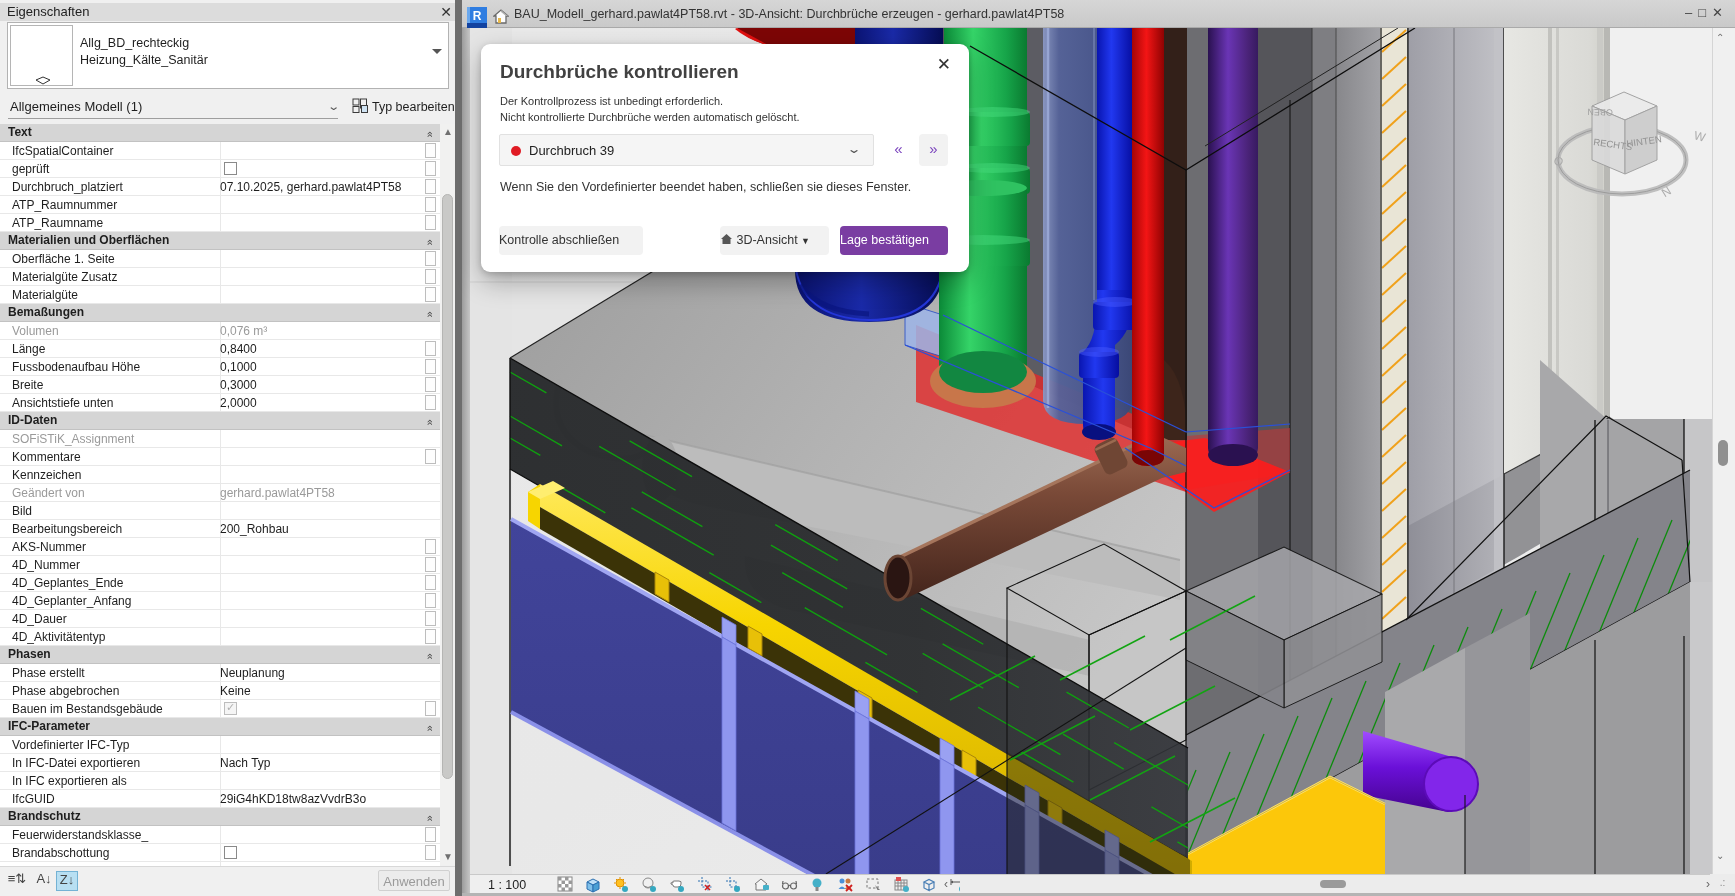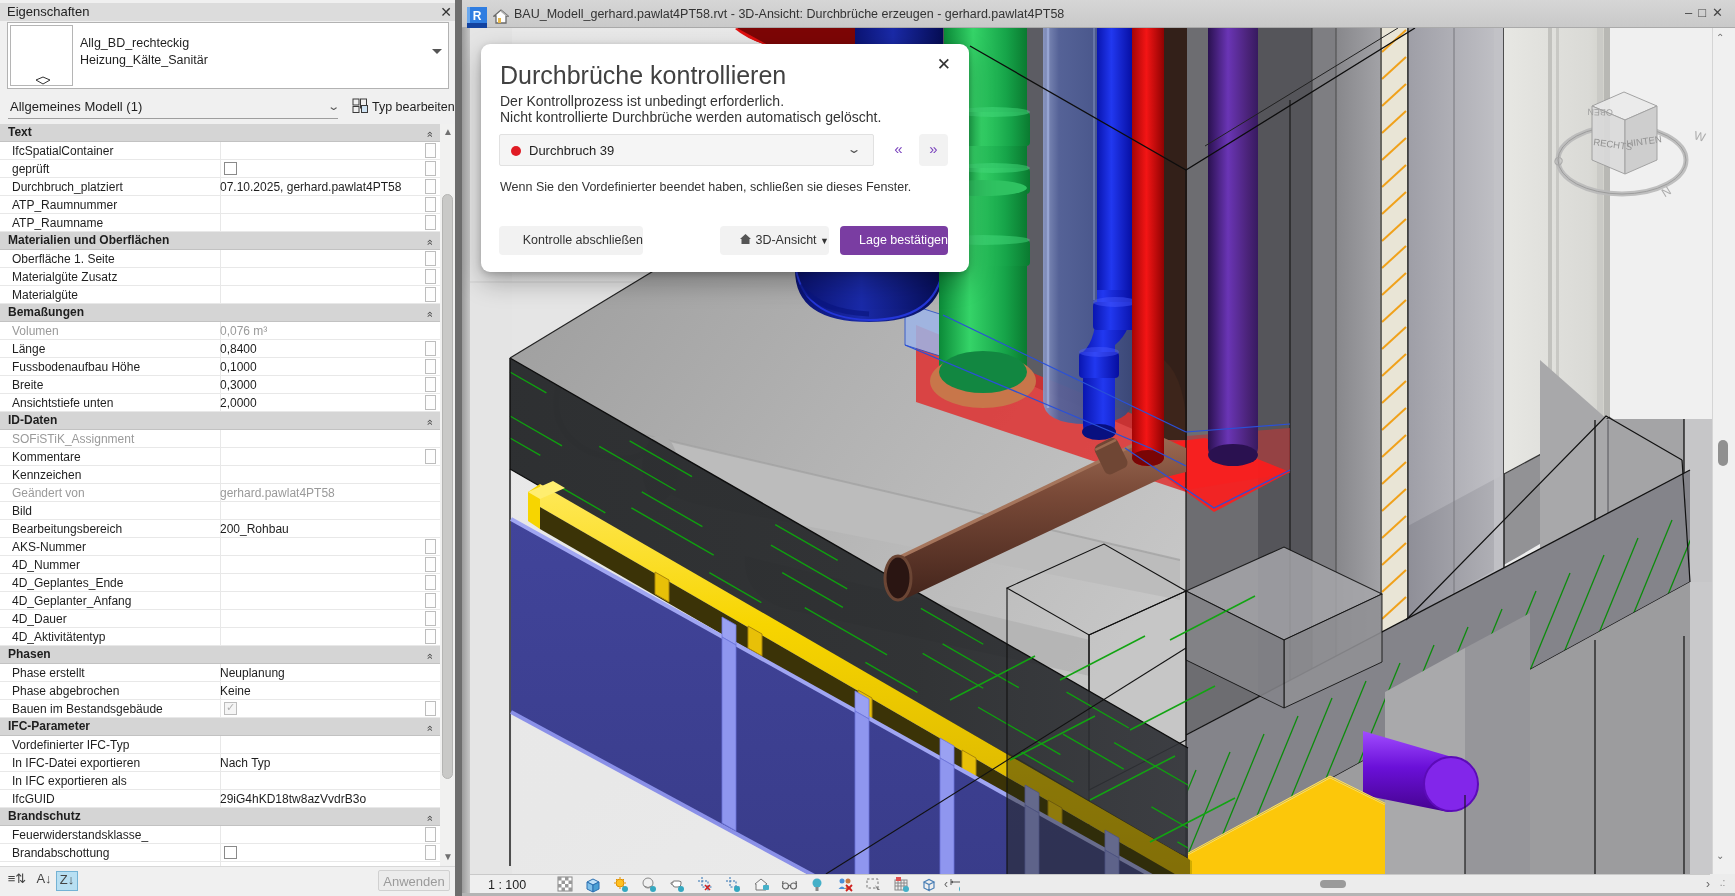--- a/index.html
+++ b/index.html
@@ -49,30 +49,30 @@
 #winbtns{position:absolute;right:6px;top:5px;font-size:13px;color:#444;letter-spacing:6px}
 #viewport{position:absolute;left:8px;top:28px;width:1242px;height:846px;background:#efefef;overflow:hidden}
 #vleft{position:absolute;left:0;top:28px;width:8px;height:868px;background:linear-gradient(90deg,#9c9c9c,#c6c6c6)}
 
 #vcbar{position:absolute;left:8px;top:874px;width:1242px;height:19px;background:#efefef;border-top:1px solid #c9c9c9;font-size:12px;color:#222}
 #vscroll{position:absolute;left:1250px;top:28px;width:23px;height:846px;background:#f0f0f0;border-left:1px solid #d5d5d5}
 #rbottom{position:absolute;left:0;top:893px;width:1273px;height:3px;background:#b4b4b4}
 
 #dlg{position:absolute;left:481px;top:44px;width:488px;height:228px;background:#fff;border-radius:9px;box-shadow:0 10px 26px rgba(0,0,0,.28),0 2px 6px rgba(0,0,0,.18)}
 #dlg .close{position:absolute;right:18px;top:10px;font-size:17px;color:#333}
-#dlg h1{position:absolute;left:19px;top:17px;font-size:25px;font-weight:400;color:#414141}
-#dlg .p1{position:absolute;left:19px;top:50px;font-size:14px;color:#333;line-height:15.5px}
+#dlg h1{position:absolute;left:19px;top:17px;font-size:19px;font-weight:700;color:#414141}
+#dlg .p1{position:absolute;left:19px;top:50px;font-size:11px;color:#333;line-height:15.5px}
 #dlg .sel{position:absolute;left:18px;top:90px;width:375px;height:32px;background:#f5f5f5;border:1px solid #e1e1e1;border-radius:2px}
 #dlg .sel .dot{position:absolute;left:11px;top:11px;width:10px;height:10px;border-radius:50%;background:#e01b24}
 #dlg .sel .st{position:absolute;left:29px;top:8px;font-size:13px;color:#222}
 #dlg .sel .sc{position:absolute;right:14px;top:7px;color:#555;font-size:12px;transform:scaleX(1.5)}
 #dlg .bprev{position:absolute;left:403px;top:90px;width:29px;height:32px;border-radius:4px;color:#7a43bd;font-size:15px;text-align:center;line-height:30px}
 #dlg .bnext{position:absolute;left:438px;top:90px;width:29px;height:32px;background:#f2f2f2;border-radius:4px;color:#7a43bd;font-size:15px;text-align:center;line-height:30px}
 #dlg .p2{position:absolute;left:19px;top:136px;font-size:12.5px;color:#333}
-#dlg .btn{position:absolute;top:182px;height:29px;background:#f2f2f2;border-radius:4px;font-size:12.5px;color:#333;text-align:right;line-height:29px}
+#dlg .btn{position:absolute;top:182px;height:29px;background:#f2f2f2;border-radius:4px;font-size:12.5px;color:#333;text-align:left;line-height:29px}
 #dlg .b1{left:18px;width:144px}
 #dlg .b2{left:239px;width:109px}
 #dlg .b3{left:359px;width:108px;background:#7a3da2;color:#fff}
 </style></head>
 <body>
 <div id="stage">
 
 <div id="panel">
   <div id="ptitle">Eigenschaften<span class="x">✕</span></div>
   <div id="typesel">

